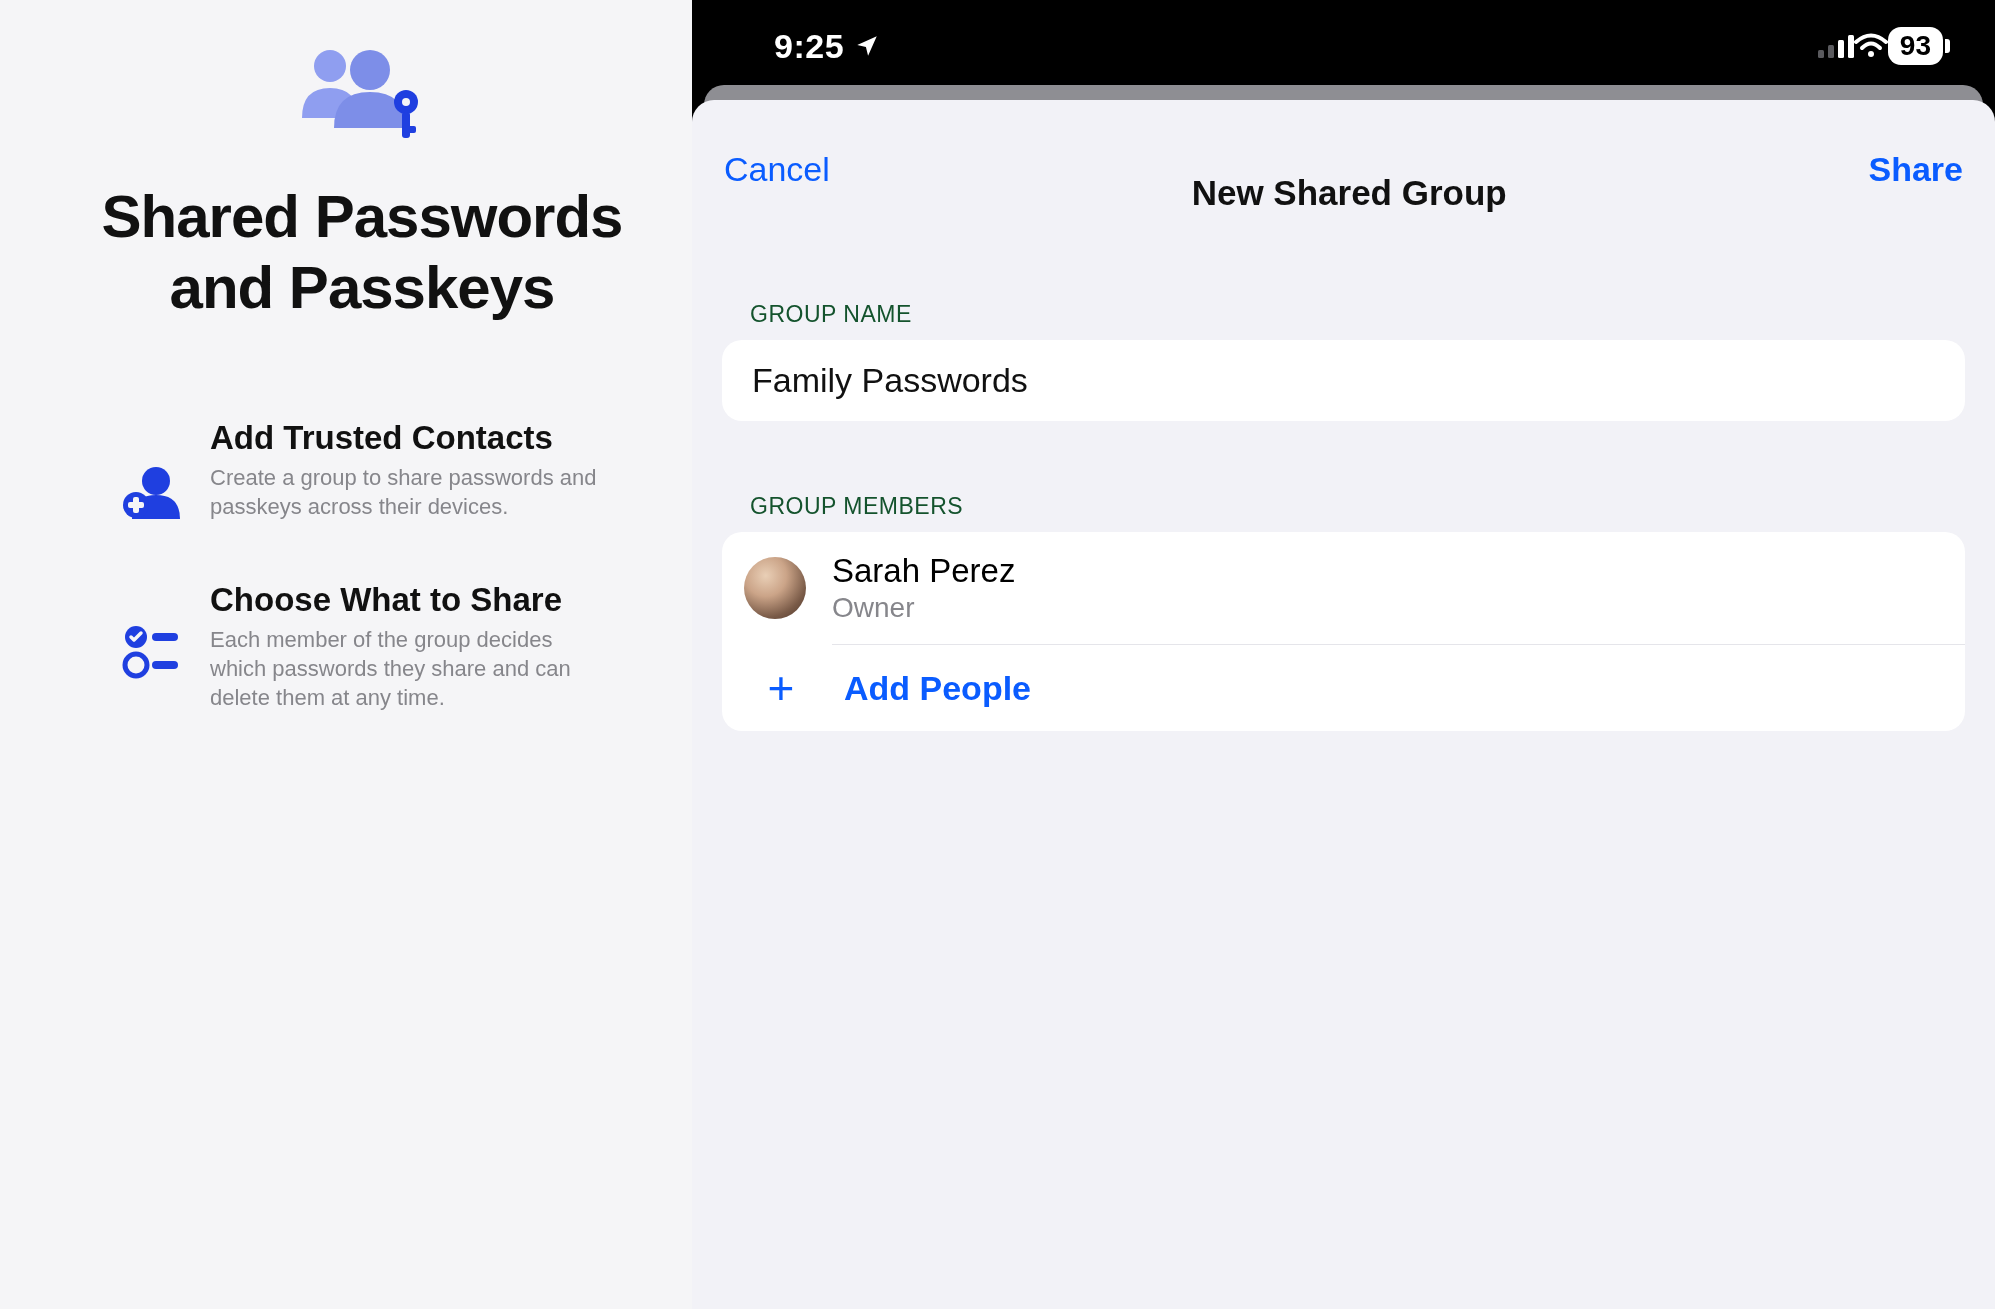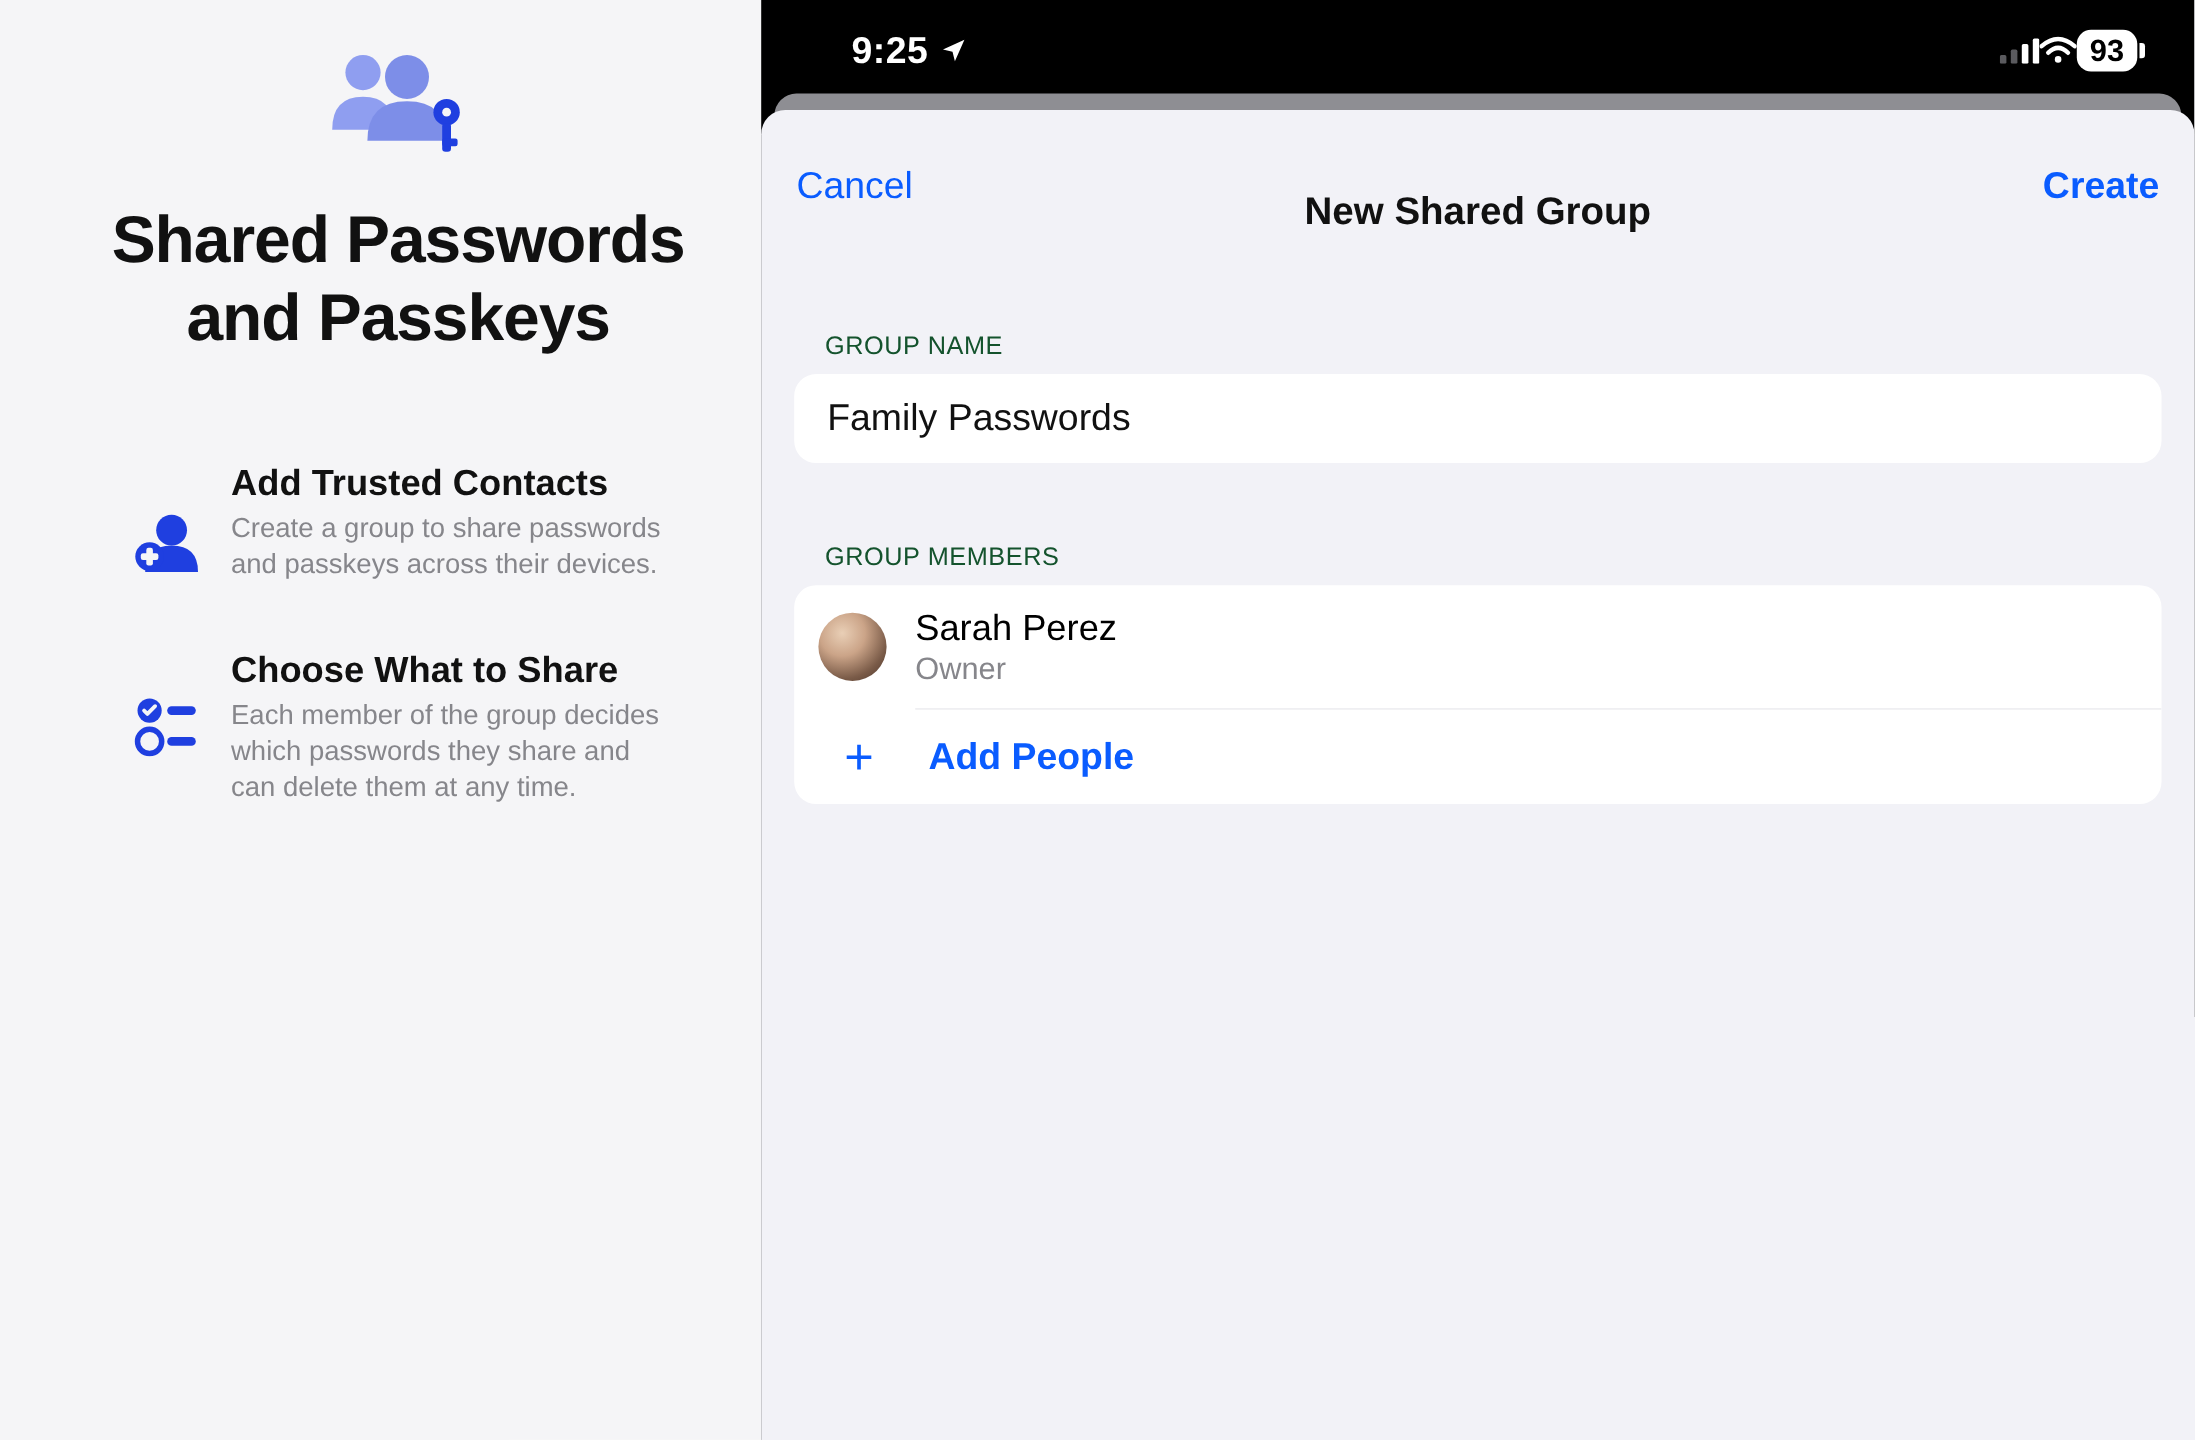--- a/index.html
+++ b/index.html
@@ -50,21 +50,21 @@
     padding-top: 42px;
   }
   .feature-text { flex: 1; }
   .feature-title {
     font-size: 33px;
     font-weight: 700;
     color: #111;
     margin: 0 0 6px 0;
   }
   .feature-desc {
-    font-size: 25px;
+    font-size: 22px;
     font-weight: 400;
     color: #86868b;
     margin: 0;
     line-height: 1.32;
   }
 
   .right-pane {
     flex: 1;
     height: 100%;
     background: #000;
@@ -237,21 +237,21 @@
       </svg>
       <span class="battery-pill">93</span>
     </div>
   </div>
 
   <div class="sheet-back"></div>
   <div class="sheet">
     <div class="sheet-header">
       <span class="sheet-btn">Cancel</span>
       <span class="sheet-title">New Shared Group</span>
-      <span class="sheet-btn primary">Create</span>
+      <span class="sheet-btn primary">Share</span>
     </div>
 
     <div class="section-label">GROUP NAME</div>
     <div class="cell-group">
       <div class="cell input-cell">
         <input type="text" autofocus="" value="Family Passwords" style="">
       </div>
     </div>
 
     <div class="section-label tight">GROUP MEMBERS</div>

